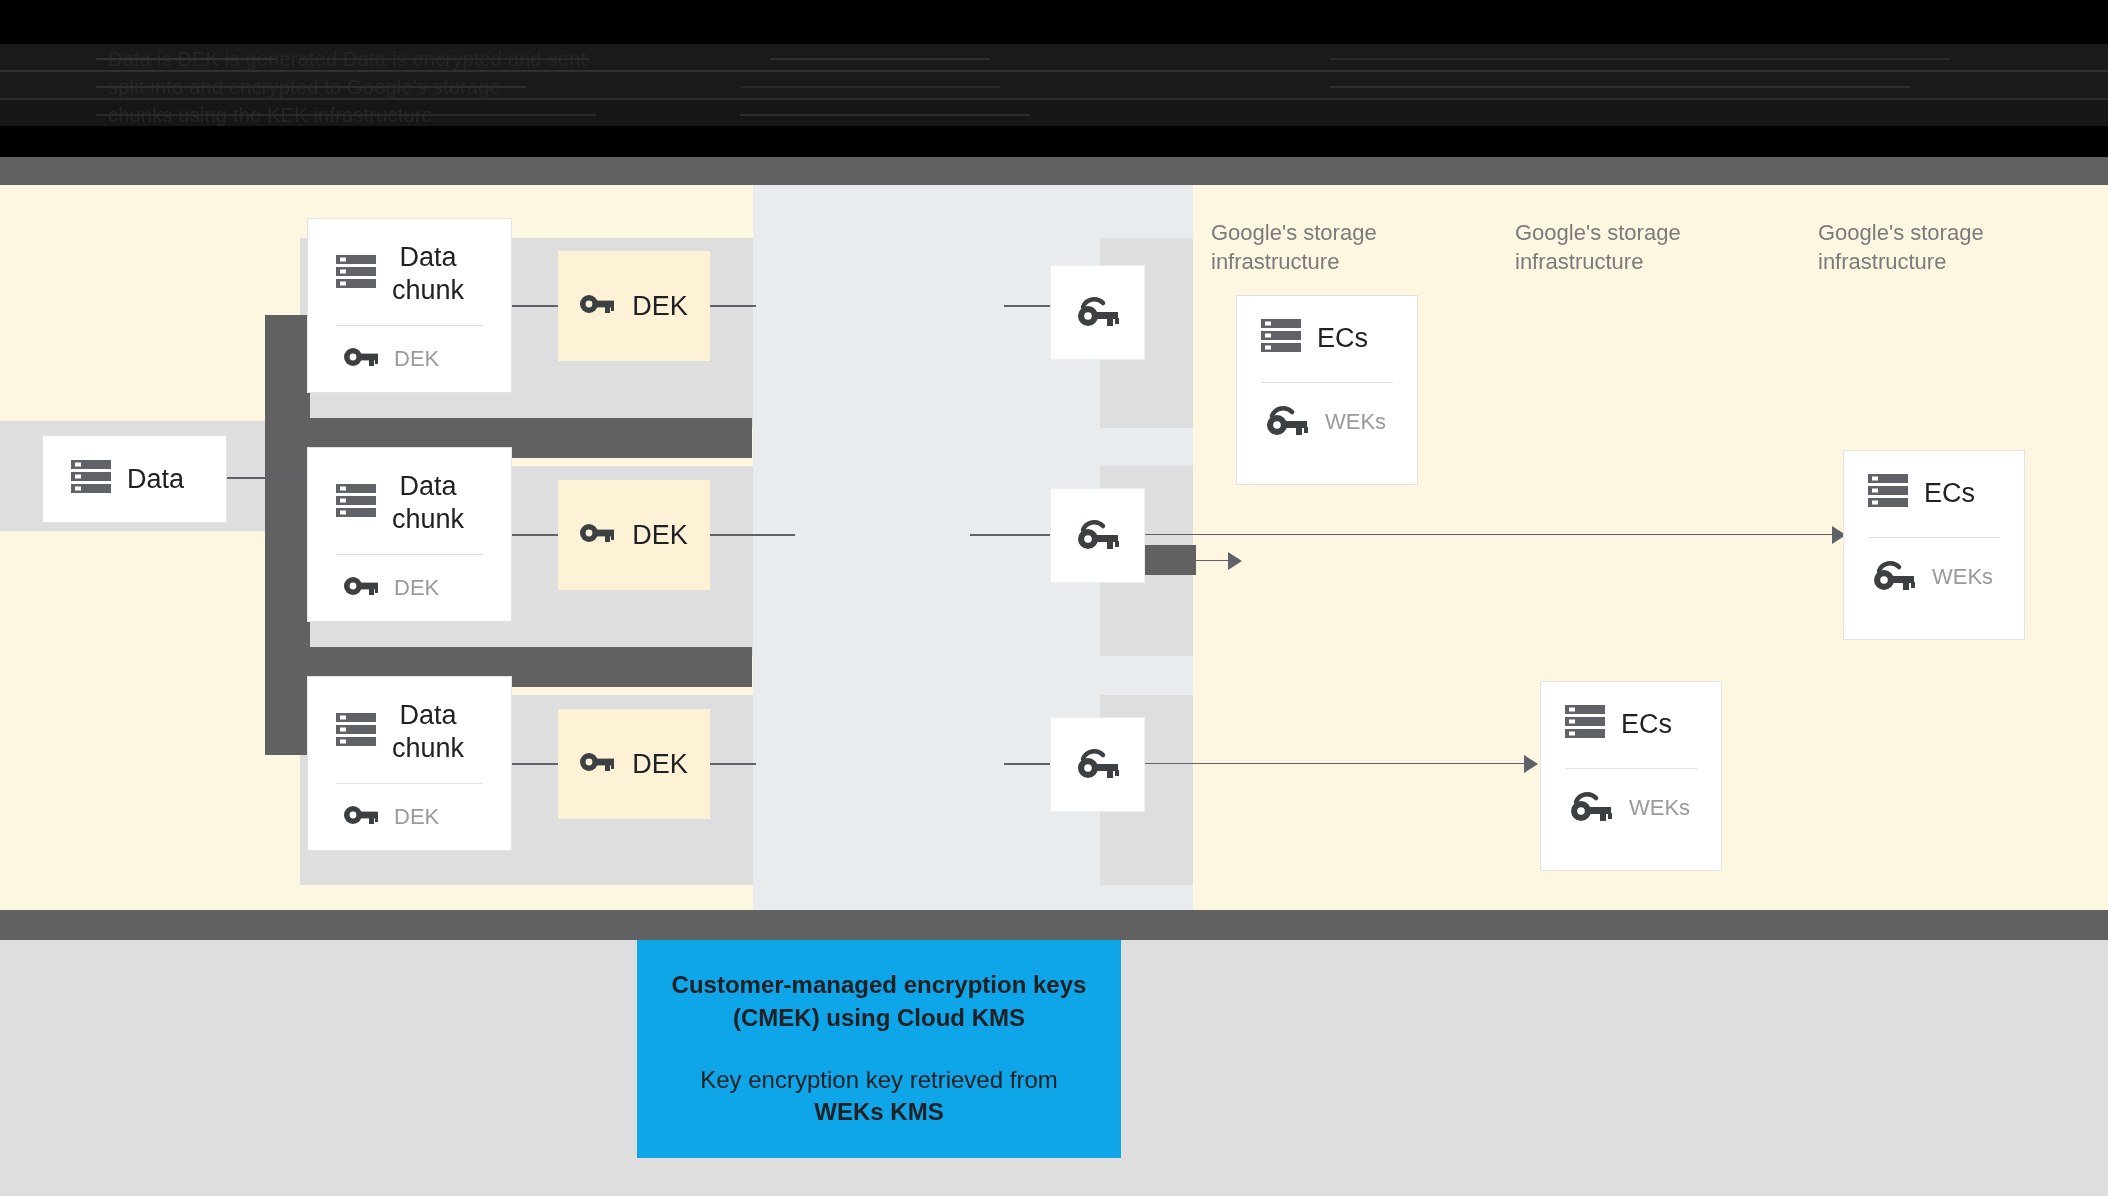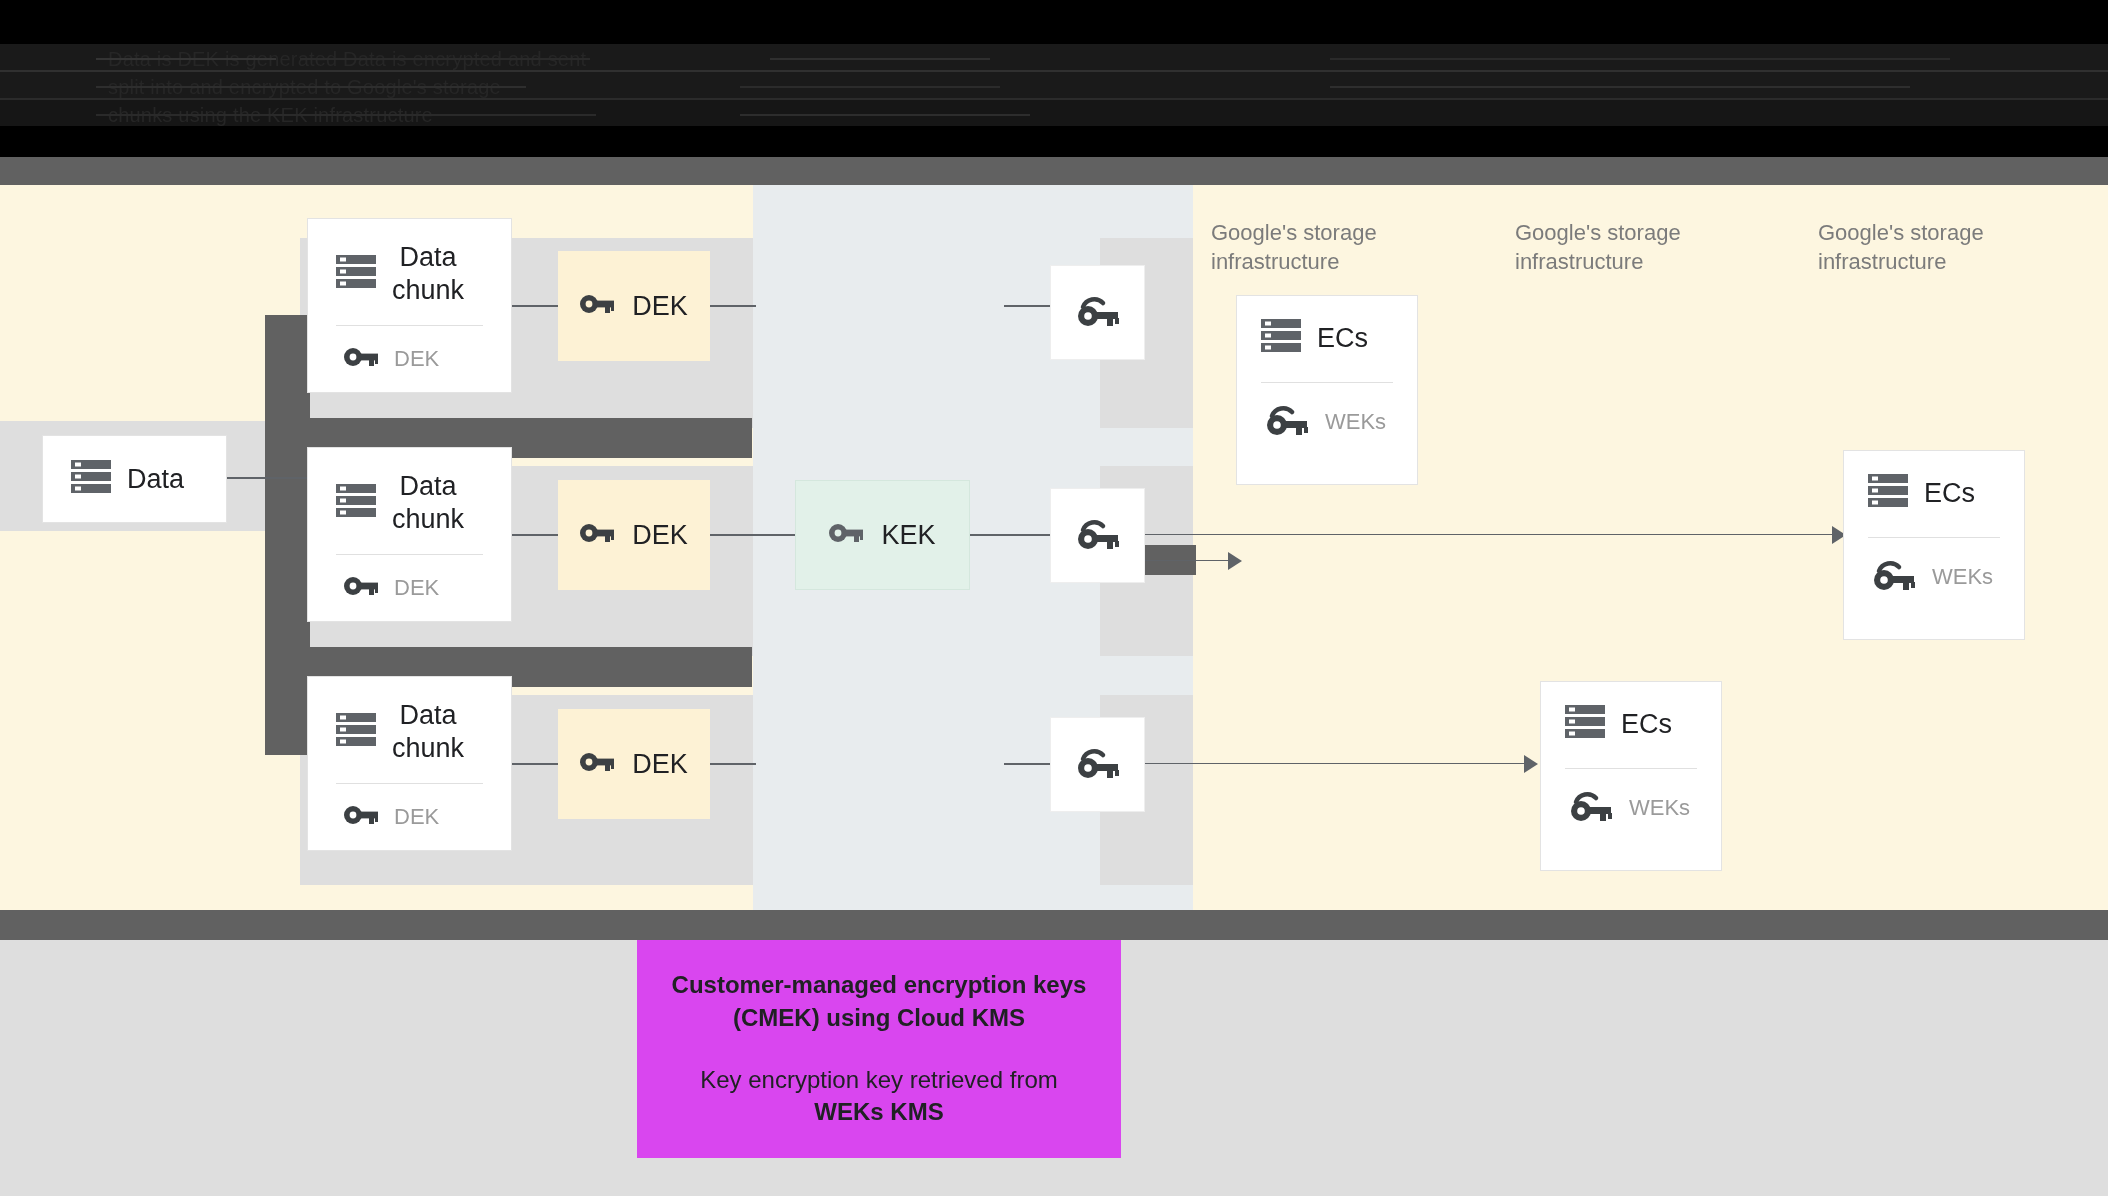--- a/index.html
+++ b/index.html
@@ -179,21 +179,21 @@
   #bottom-area {
     position: absolute;
     left: 0; top: 940px;
     width: 2108px; height: 256px;
     background: #dedede;
   }
   #caption-card {
     position: absolute;
     left: 637px; top: 0px;
     width: 484px; height: 218px;
-    background: #d946ef;
+    background: #0ea5e9;
     box-sizing: border-box;
     display: flex;
     flex-direction: column;
     align-items: center;
     justify-content: center;
     gap: 30px;
     padding: 0 30px;
   }
   .caption-strong {
     font-size: 24px;
@@ -396,32 +396,20 @@
           <circle cx="9" cy="11" r="9" fill="#3c4043"></circle>
           <circle cx="9" cy="11" r="3.4" fill="#fdf2d5"></circle>
           <rect x="14" y="7.6" width="20" height="6.8" fill="#3c4043"></rect>
           <rect x="25" y="13" width="5" height="7" fill="#3c4043"></rect>
           <rect x="31" y="13" width="3" height="5" fill="#3c4043"></rect>
         </svg>
     </span>
     <span class="chip-label">DEK</span>
   </div>
 
-  <div class="chip chip-kek" style="left:795px; top:295px; width:175px; height:110px;">
-    <span class="ico">
-      <svg width="34" height="22" viewBox="0 0 34 22">
-          <circle cx="9" cy="11" r="9" fill="#5f6368"></circle>
-          <circle cx="9" cy="11" r="3.4" fill="#e2f1e9"></circle>
-          <rect x="14" y="7.6" width="20" height="6.8" fill="#5f6368"></rect>
-          <rect x="25" y="13" width="5" height="7" fill="#5f6368"></rect>
-          <rect x="31" y="13" width="3" height="5" fill="#5f6368"></rect>
-        </svg>
-    </span>
-    <span class="chip-label">KEK</span>
-  </div>
 
   <div class="chip chip-white" style="left:1050px; top:80px;  width:95px; height:95px;">
     <span class="ico">
       <svg width="44" height="34" viewBox="0 0 44 34">
           <path d="M7 13 A12 12 0 0 1 27 9" stroke="#3c4043" stroke-width="4.5" fill="none" stroke-linecap="round"></path>
           <circle cx="12" cy="22" r="10" fill="#3c4043"></circle>
           <circle cx="12" cy="22" r="3.8" fill="#ffffff"></circle>
           <rect x="18" y="18" width="24" height="7" fill="#3c4043"></rect>
           <rect x="31" y="24" width="6" height="8" fill="#3c4043"></rect>
           <rect x="39" y="24" width="4" height="6" fill="#3c4043"></rect>

